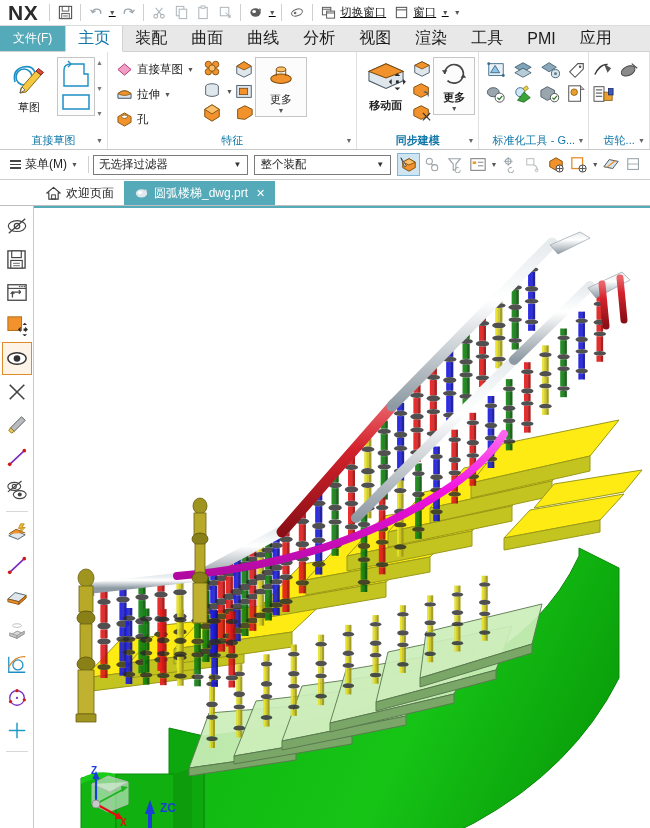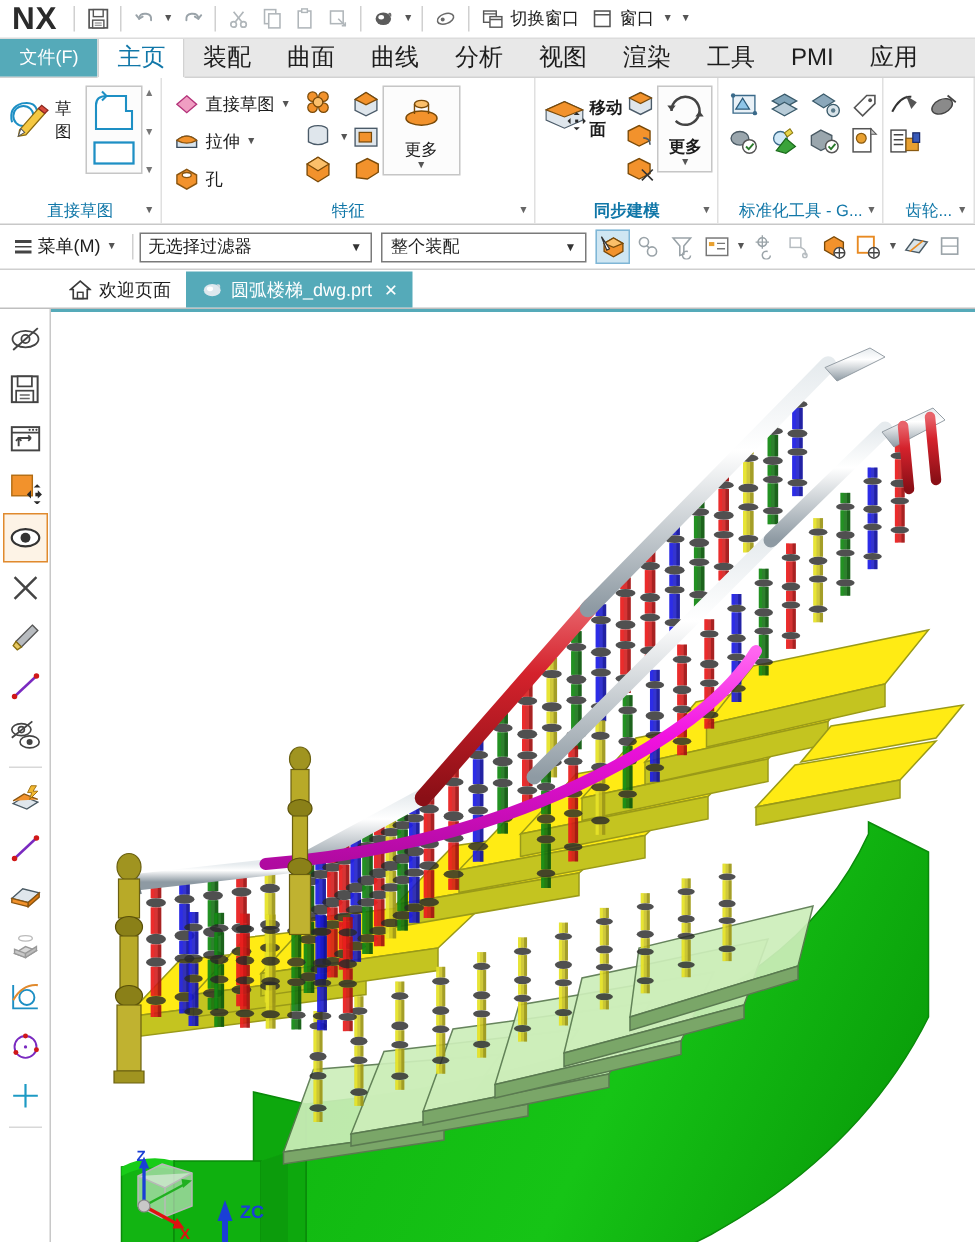--- a/index.html
+++ b/index.html
@@ -32,21 +32,21 @@
     cursor: default;
   }
   .qcaret {
     width: 10px; height: 22px; display: flex; align-items: center;
     justify-content: center; font-size: 7px; color: #555;
   }
   .qtext {
     font-size: 11.5px; color: #202020; padding: 0 4px 0 1px;
     white-space: nowrap;
   }
-  .qgroup { display: flex; align-items: center; }
+  .qgroup { display: flex; align-items: center; text-decoration: underline; }
 
   
   #ribbon-tabs {
     height: 26px;
     background: #e8e8e8;
     display: flex;
     align-items: stretch;
     border-bottom: 1px solid #d2d2d2;
   }
   .file-tab {
@@ -95,21 +95,21 @@
     height: 17px;
     font-size: 11px; color: #1177a8;
     display: flex; align-items: center; justify-content: center;
     position: relative; white-space: nowrap;
     padding: 0 4px;
   }
   .rgroup-label .gcaret {
     position: absolute; right: 4px; font-size: 7px; color: #666;
   }
   .big-btn {
-    display: flex; flex-direction: row; align-items: center;
+    display: flex; flex-direction: column; align-items: center;
     width: 54px; padding-top: 3px;
   }
   .big-btn .lbl { font-size: 11px; color: #1d1d1d; margin-top: 2px; }
   .stack-col { display: flex; flex-direction: column; gap: 1px; }
   .menu-row {
     display: flex; align-items: center; gap: 4px;
     height: 24px; padding: 0 3px;
   }
   .menu-row .lbl { font-size: 11.5px; color: #1d1d1d; white-space: nowrap; }
   .tiny-caret { font-size: 7px; color: #555; }

